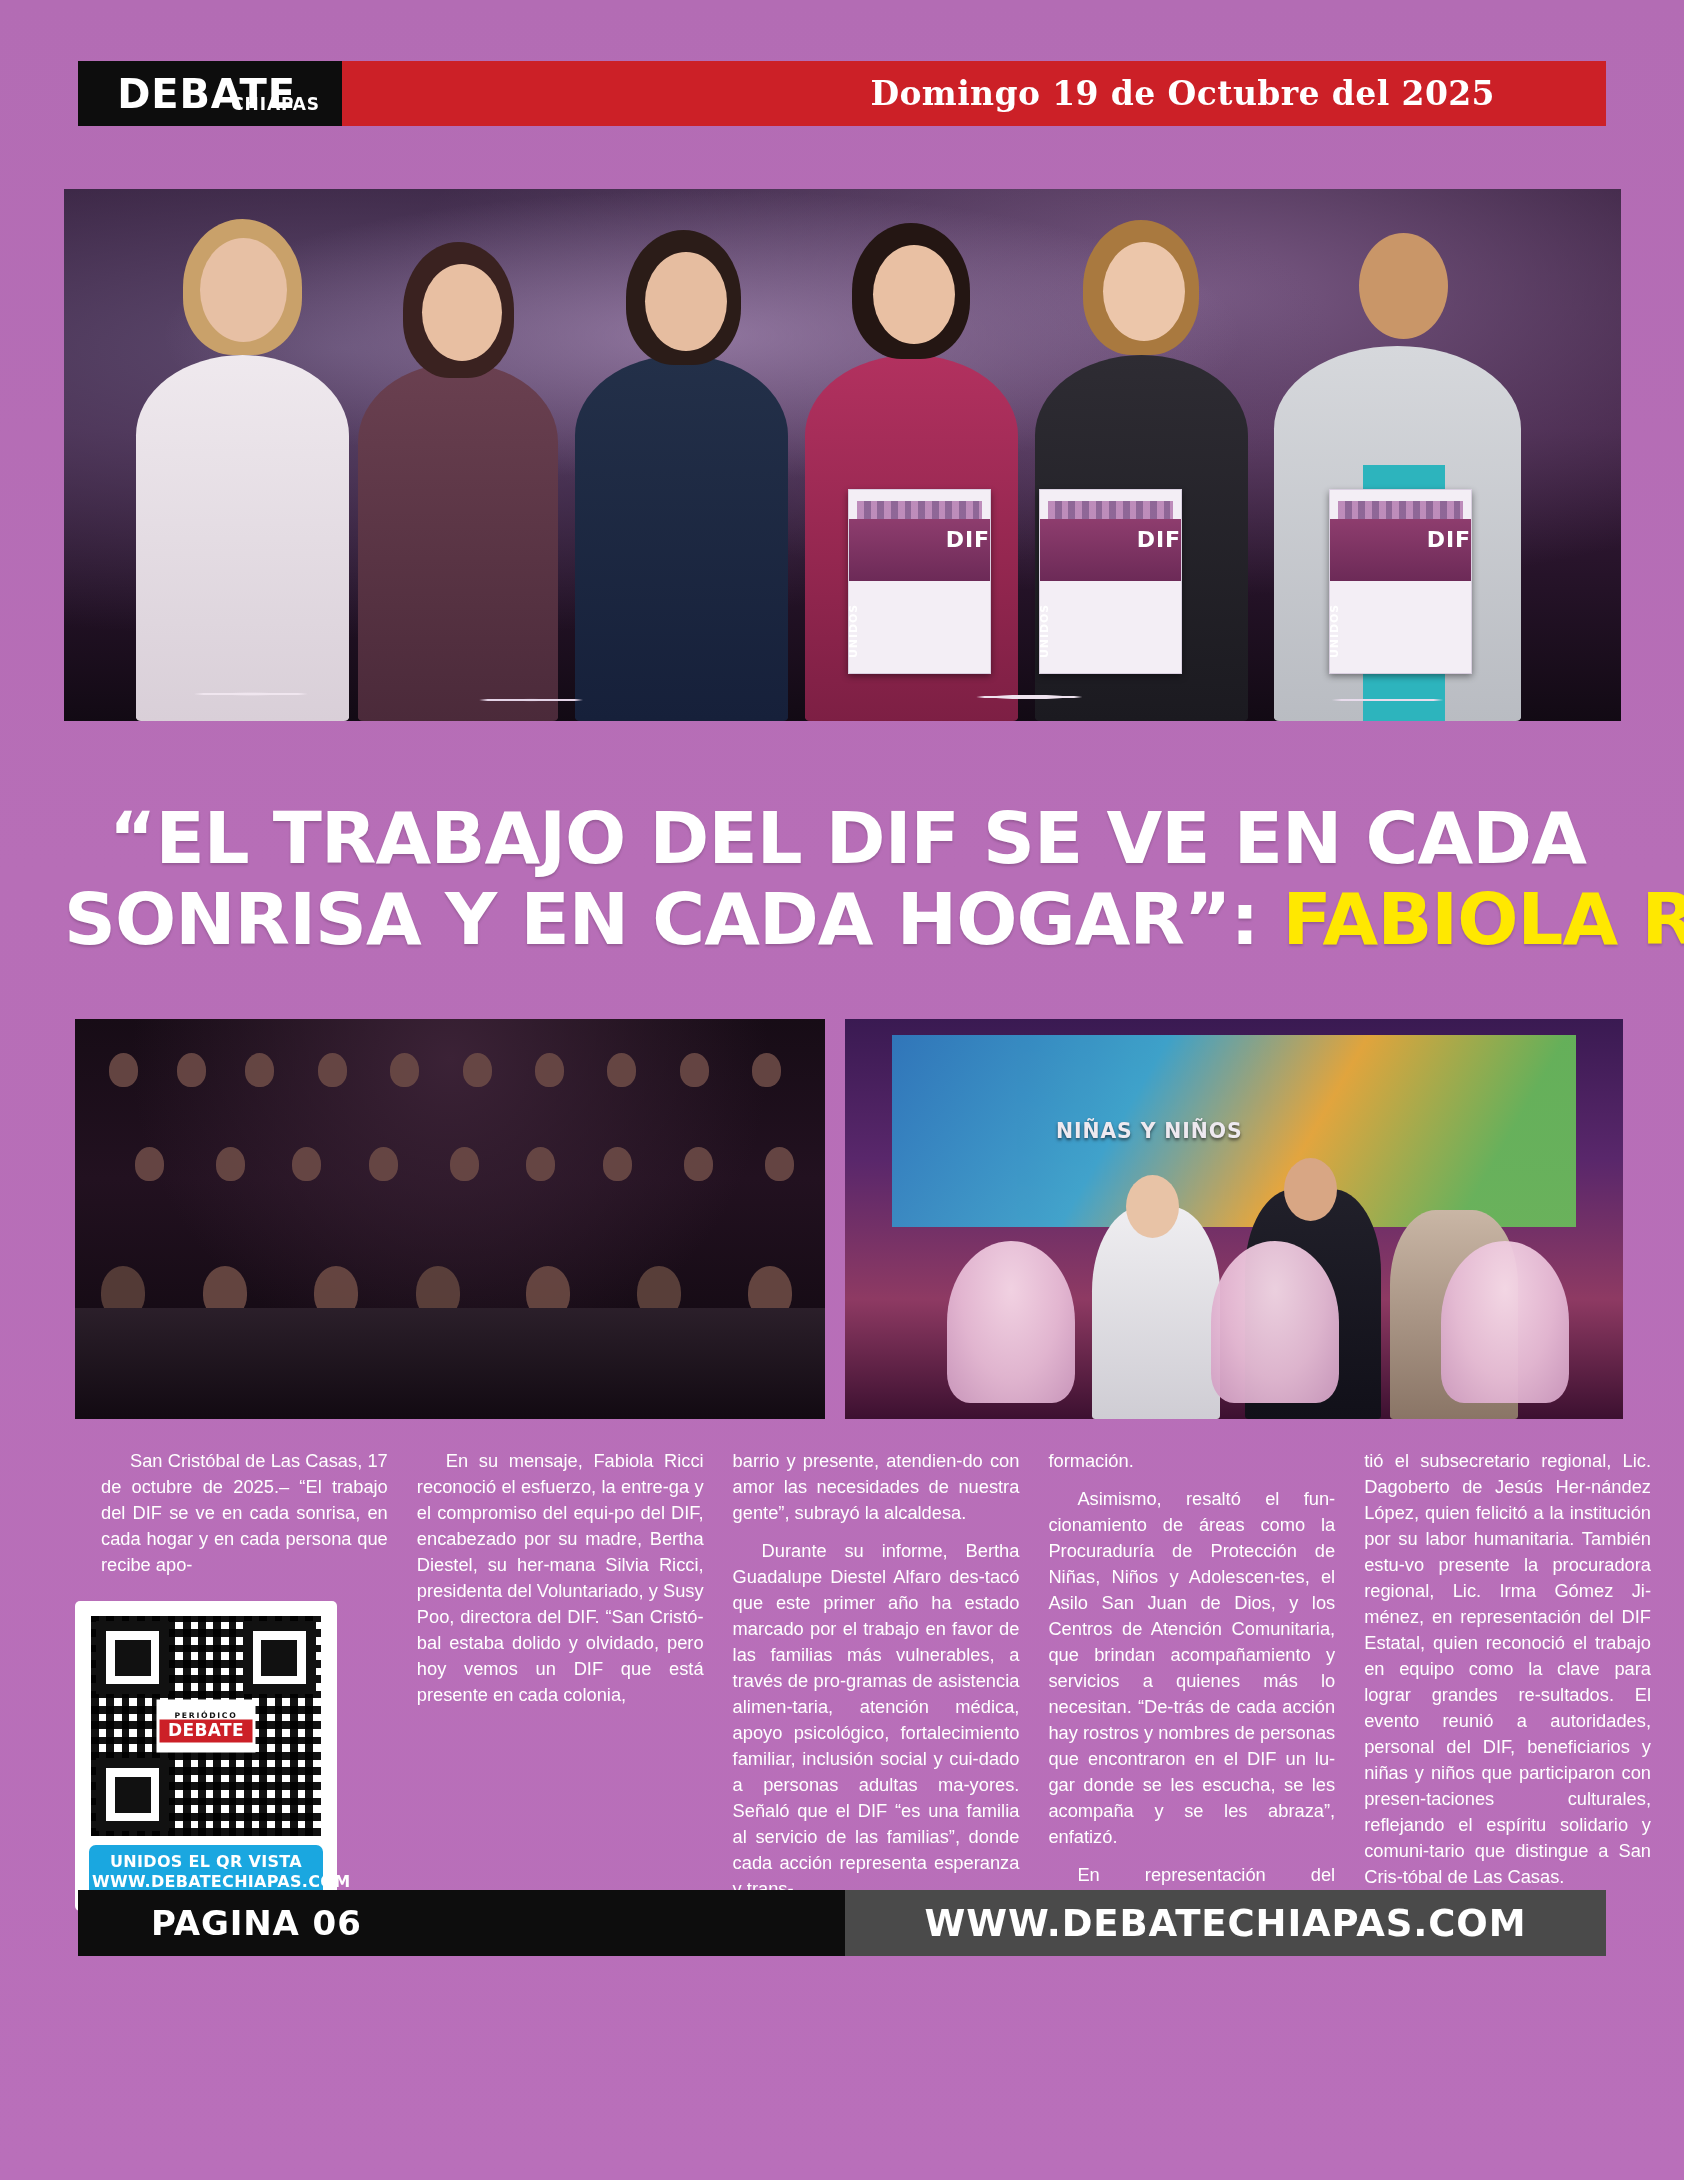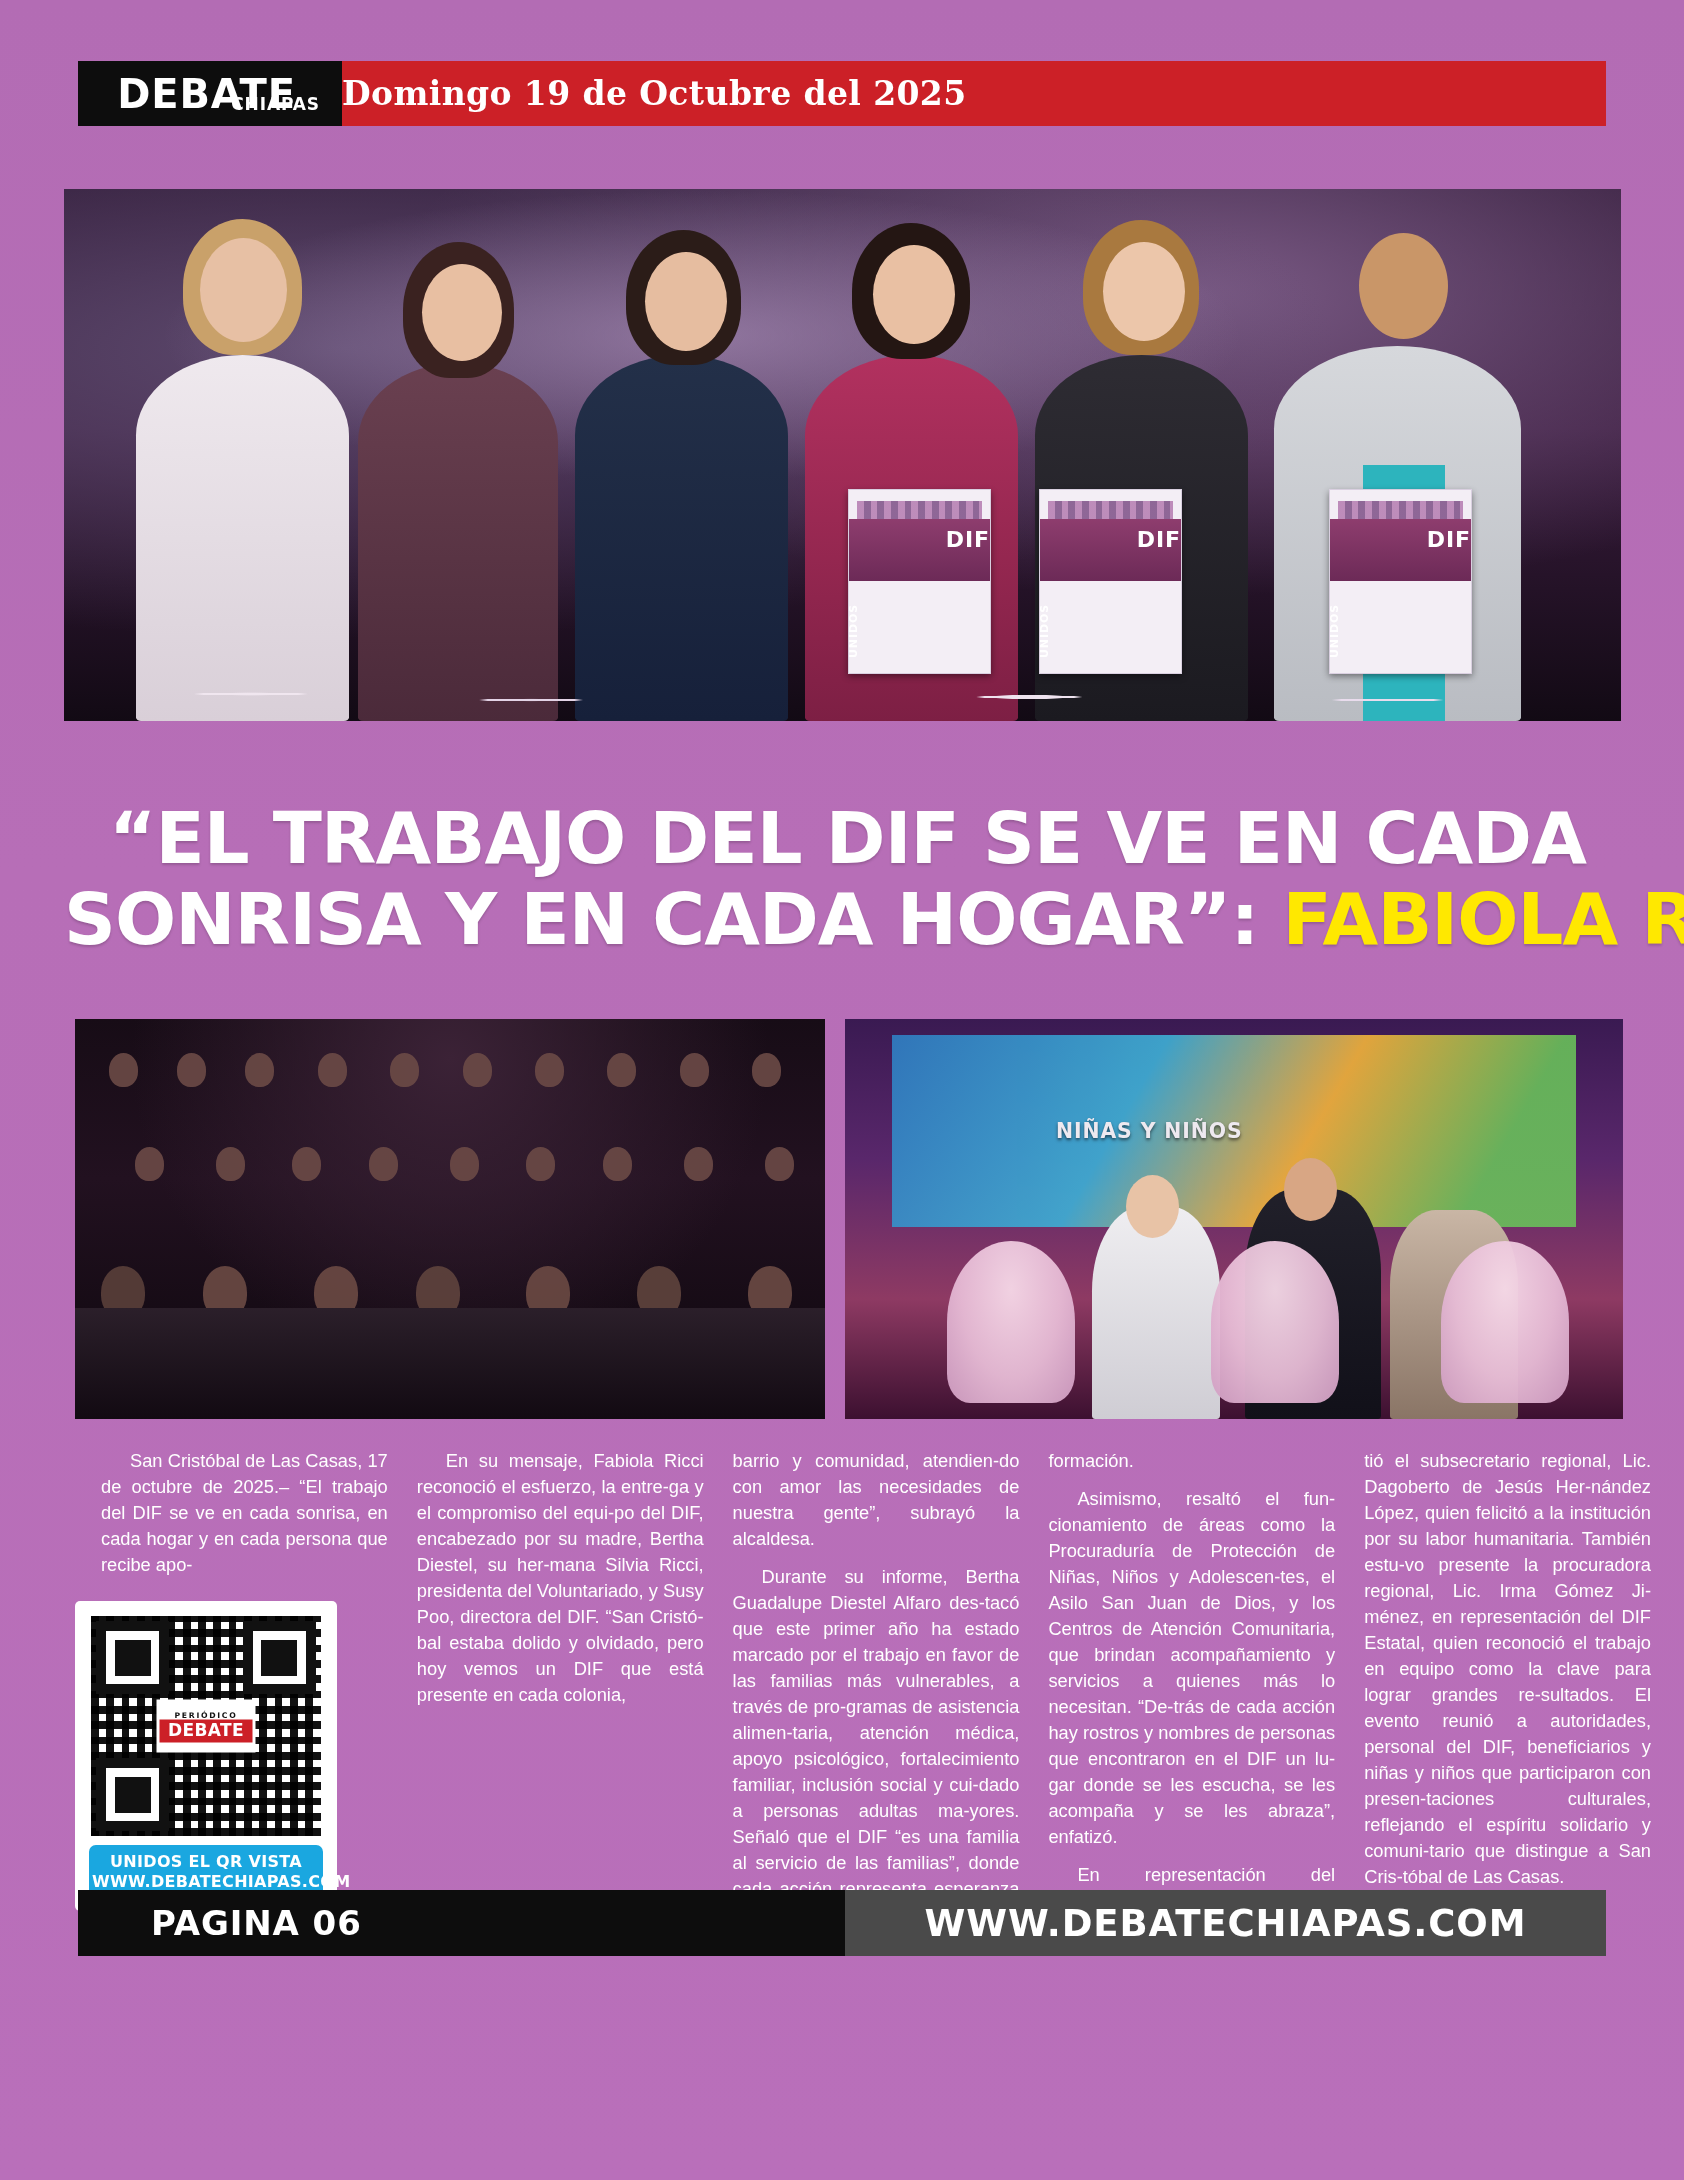--- a/index.html
+++ b/index.html
@@ -56,27 +56,28 @@
     right: 22px;
     bottom: 12px;
     font-family: "DejaVu Sans", sans-serif;
     font-weight: bold;
     font-size: 17px;
     letter-spacing: 0.9px;
     color: #ffffff;
   }
   .masthead-date {
     flex: 1;
-    text-align: left;
+    text-align: right;
     color: #ffffff;
     font-family: "DejaVu Serif", serif;
     font-weight: bold;
     font-size: 33px;
     letter-spacing: 0.4px;
     padding-right: 111px;
+    padding-left: 30px;
   }
 
   
   .hero-photo {
     position: absolute;
     left: 64px;
     top: 189px;
     width: 1557px;
     height: 532px;
     overflow: hidden;
@@ -508,21 +509,21 @@
   </div>
 
   <div class="article">
     <div class="col">
       <p class="first">San Cristóbal de Las Casas, 17 de octubre de 2025.– “El trabajo del DIF se ve en cada sonrisa, en cada hogar y en cada persona que recibe apo-</p>
     </div>
     <div class="col">
       <p class="indent">En su mensaje, Fabiola Ricci reconoció el esfuerzo, la entre-ga y el compromiso del equi-po del DIF, encabezado por su madre, Bertha Diestel, su her-mana Silvia Ricci, presidenta del Voluntariado, y Susy Poo, directora del DIF. “San Cristó-bal estaba dolido y olvidado, pero hoy vemos un DIF que está presente en cada colonia,</p>
     </div>
     <div class="col">
-      <p>barrio y comunidad, atendien-do con amor las necesidades de nuestra gente”, subrayó la alcaldesa.</p>
+      <p>barrio y presente, atendien-do con amor las necesidades de nuestra gente”, subrayó la alcaldesa.</p>
       <p class="indent">Durante su informe, Bertha Guadalupe Diestel Alfaro des-tacó que este primer año ha estado marcado por el trabajo en favor de las familias más vulnerables, a través de pro-gramas de asistencia alimen-taria, atención médica, apoyo psicológico, fortalecimiento familiar, inclusión social y cui-dado a personas adultas ma-yores. Señaló que el DIF “es una familia al servicio de las familias”, donde cada acción representa esperanza y trans-</p>
     </div>
     <div class="col">
       <p>formación.</p>
       <p class="indent">Asimismo, resaltó el fun-cionamiento de áreas como la Procuraduría de Protección de Niñas, Niños y Adolescen-tes, el Asilo San Juan de Dios, y los Centros de Atención Comunitaria, que brindan acompañamiento y servicios a quienes más lo necesitan. “De-trás de cada acción hay rostros y nombres de personas que encontraron en el DIF un lu-gar donde se les escucha, se les acompaña y se les abraza”, enfatizó.</p>
       <p class="indent">En representación del gobernador del estado, Dr. Eduardo Ramírez Aguilar, asis-</p>
     </div>
     <div class="col">
       <p>tió el subsecretario regional, Lic. Dagoberto de Jesús Her-nández López, quien felicitó a la institución por su labor humanitaria. También estu-vo presente la procuradora regional, Lic. Irma Gómez Ji-ménez, en representación del DIF Estatal, quien reconoció el trabajo en equipo como la clave para lograr grandes re-sultados. El evento reunió a autoridades, personal del DIF, beneficiarios y niñas y niños que participaron con presen-taciones culturales, reflejando el espíritu solidario y comuni-tario que distingue a San Cris-tóbal de Las Casas.</p>
     </div>

